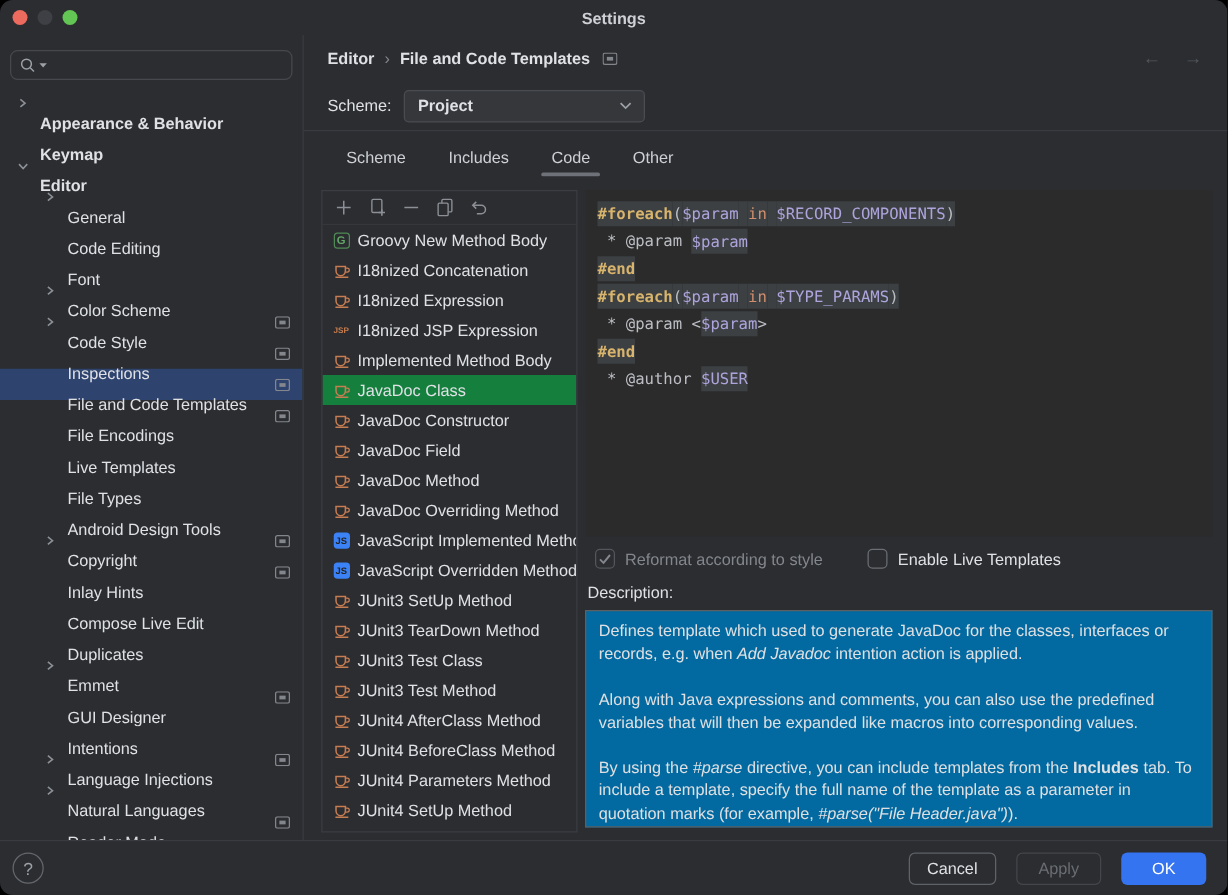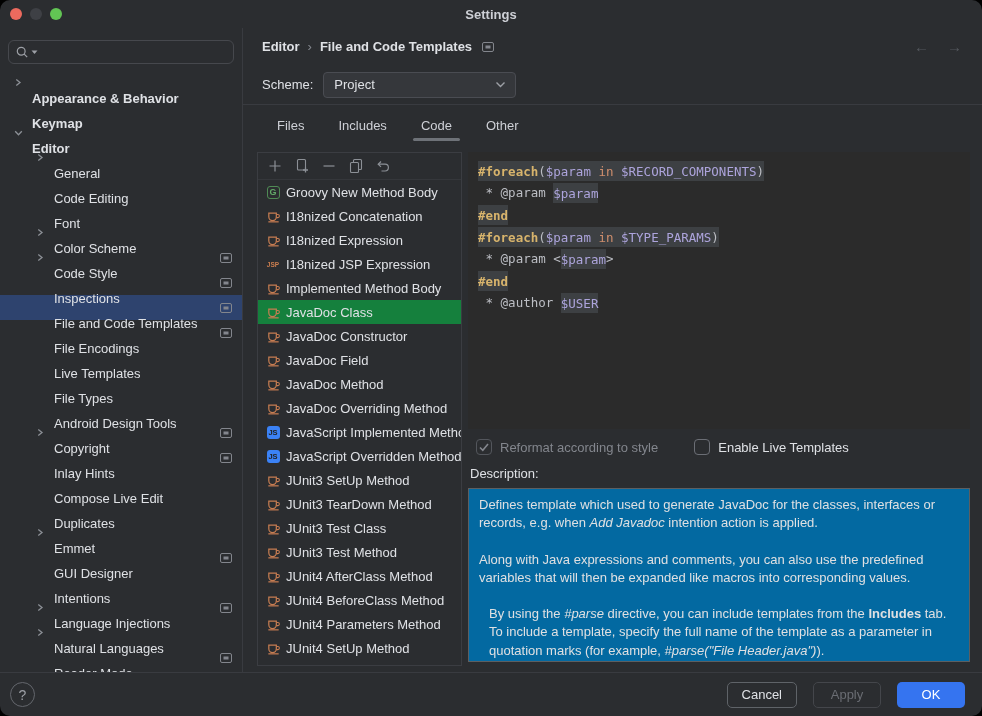--- a/index.html
+++ b/index.html
@@ -33,21 +33,21 @@
   .screen{margin-left:auto;display:flex;flex:none;}
   
   .main{flex:1;display:flex;flex-direction:column;min-width:0;}
   .crumb-row{height:37px;flex:none;display:flex;align-items:center;padding:0 20px 0 19px;gap:8px;}
   .crumb{font-weight:700;}
   .crumb-sep{color:#83868D;font-size:13px;}
   .nav-arrows{margin-left:auto;display:flex;gap:18px;color:#55585E;font-size:15px;line-height:1;}
   .scheme-row{height:39px;flex:none;display:flex;align-items:center;padding-left:19px;gap:10px;}
   .combo{width:193px;height:26px;background:#35373B;border:1px solid #4A4C52;border-radius:4px;
     display:flex;align-items:center;padding:0 9px 0 10px;}
-  .combo-value{font-weight:400;flex:1;}
+  .combo-value{font-weight:700;flex:1;}
   .sep{height:1px;background:#393B40;flex:none;}
   .tabs-row{height:41px;flex:none;display:flex;align-items:center;padding-left:30px;gap:26px;}
   .tab{position:relative;height:100%;display:flex;align-items:center;padding:0 4px;color:#CED0D6;cursor:default;}
   .tab.selected::after{content:"";position:absolute;left:-4px;right:-4px;bottom:5px;height:3px;
     background:#6E7278;border-radius:2px;}
   
   .content{flex:1;display:flex;padding:6px 12px 6px 14px;min-height:0;}
   .list-panel{width:205px;flex:none;border:1px solid #3B3D42;display:flex;flex-direction:column;margin-right:6px;}
   .list-toolbar{height:27px;flex:none;display:flex;align-items:center;gap:11px;padding:0 9px;border-bottom:1px solid #35373B;}
   .tool-btn{display:flex;align-items:center;justify-content:center;width:16px;height:16px;}
@@ -75,21 +75,21 @@
   .cb{display:flex;align-items:center;gap:8px;}
   .cb-box{width:16px;height:16px;flex:none;border-radius:4px;border:1px solid #6B6E75;
     display:flex;align-items:center;justify-content:center;}
   .cb.disabled .cb-box{border-color:#53565C;}
   .cb.disabled .cb-label{color:#83868D;}
   .cb2{margin-left:36px;}
   .desc-label{margin:1px 0 7px 2px;flex:none;}
   .desc-panel{flex:1;background:#0369a1;border:1px solid #5D5F61;padding:7px 10px;margin-bottom:4px;
     color:#DFE0E2;line-height:18.3px;overflow:hidden;}
   .desc-p{margin:0 0 18px;}
-  .desc-p:last-child{margin:10px;}
+  .desc-p:last-child{margin:0;}
   
   .bottom-bar{height:44px;flex:none;border-top:1px solid #393B40;display:flex;align-items:center;
     padding:0 17px 0 10px;}
   .help{width:25px;height:25px;border-radius:50%;border:1px solid #64676D;color:#9DA0A6;
     display:flex;align-items:center;justify-content:center;font-size:14px;}
   .btns{margin-left:auto;display:flex;gap:16px;}
   .btn{min-width:68px;height:26px;border-radius:5px;display:flex;align-items:center;justify-content:center;
     padding:0 14px;}
   .btn.cancel{border:1px solid #5F6368;color:#DFE1E5;}
   .btn.apply{border:1px solid #44464B;color:#6A6D73;}
@@ -340,21 +340,21 @@
             <svg width="11" height="7" viewBox="0 0 11 7">
                 <polyline points="1.5,1.5 5.5,5.5 9.5,1.5" fill="none" stroke="#9DA0A6" stroke-width="1.4"></polyline>
               </svg>
           </span>
         </div>
       </div>
 
       <div class="sep"></div>
 
       <div class="tabs-row" id="tabs">
-          <div class="tab">Files</div>
+          <div class="tab">Scheme</div>
           <div class="tab">Includes</div>
           <div class="tab selected">Code</div>
           <div class="tab">Other</div>
         </div>
 
       <div class="content">
 
         <div class="list-panel">
           <div class="list-toolbar" id="listToolbar">
               <span class="tool-btn">

